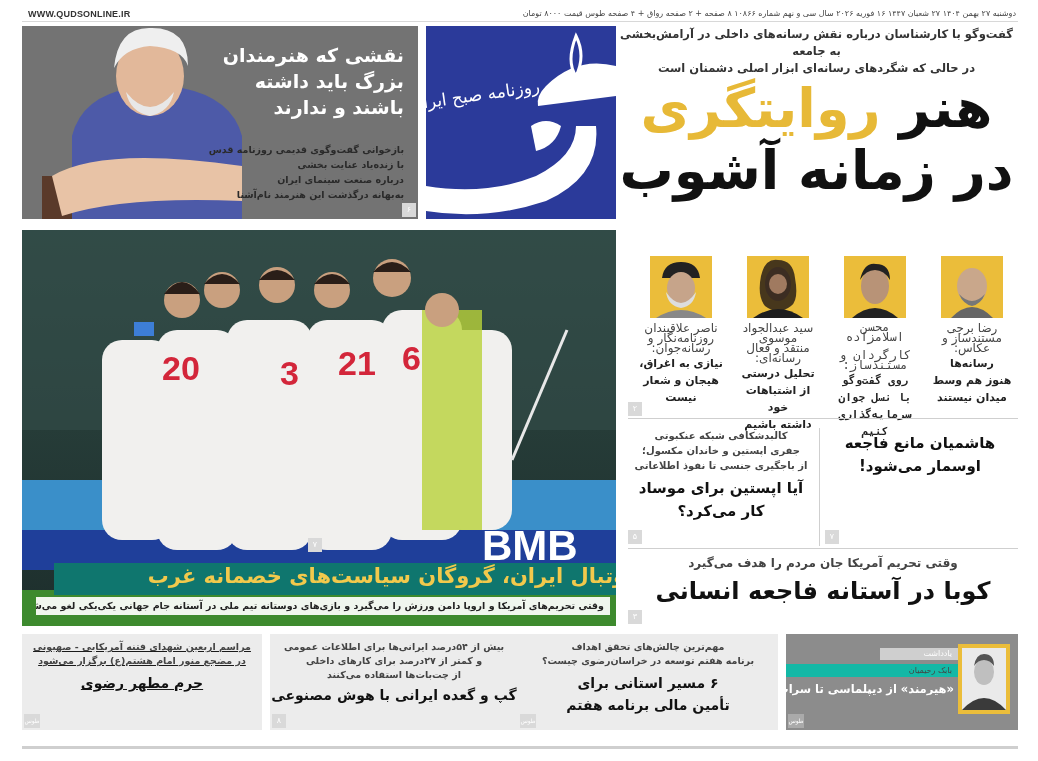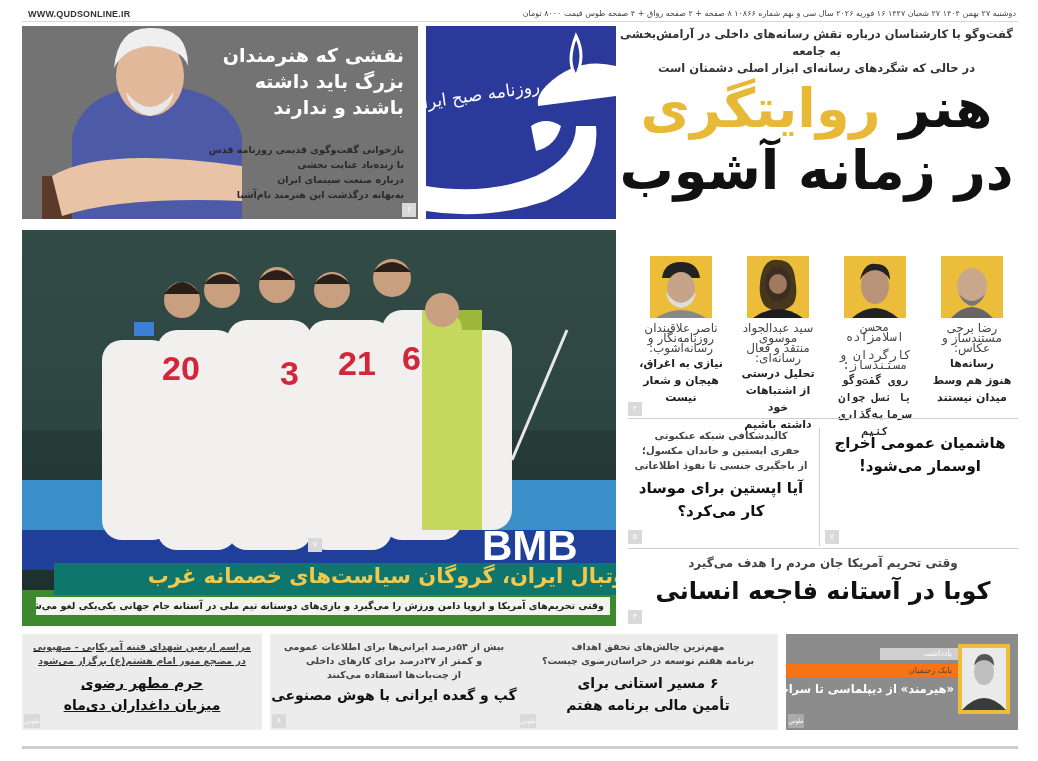--- a/index.html
+++ b/index.html
@@ -170,21 +170,21 @@
   <div class="person" style="right:291px;">
     <div class="face">
       <svg width="62" height="62" viewBox="0 0 62 62">
           <path d="M12 22 Q14 6 31 6 Q48 6 50 22 Z" fill="#222"></path>
           <ellipse cx="31" cy="32" rx="14" ry="16" fill="#c6a48a"></ellipse>
           <path d="M16 36 Q31 58 46 36 Q44 50 31 52 Q18 50 16 36 Z" fill="#ddd"></path>
           <path d="M6 62 Q31 46 56 62 Z" fill="#888"></path>
         </svg>
     </div>
     <div class="name">ناصر علاقبندان</div>
-    <div class="name" style="margin-top:0">روزنامه‌نگار و رسانه‌آشوب:</div>
+    <div class="name" style="margin-top:0">روزنامه‌نگار و رسانه‌جوان:</div>
     <div class="quote">
       <div>نیازی به اغراق،</div>
       <div>هیجان و شعار</div>
       <div>نیست</div>
     </div>
   </div>
 </div>
 <span class="pg-badge abs" style="left:628px; top:402px;">۲</span>
 <div class="abs divider-h" style="left:628px; top:418px; width:390px;"></div>
 
@@ -238,21 +238,21 @@
   </svg>
   <span class="pg-badge" style="left:286px; top:308px;">۷</span>
   <div class="banner">
     <span class="banner-text">فوتبال ایران، گروگان سیاست‌های خصمانه غرب</span>
   </div>
   <div class="caption">وقتی تحریم‌های آمریکا و اروپا دامن ورزش را می‌گیرد و بازی‌های دوستانه تیم ملی در آستانه جام جهانی یکی‌یکی لغو می‌شود</div>
 </div>
 
 <div class="story" style="left:822px; top:428px; width:196px;">
   <div class="head">
-    <div>هاشمیان عمومی اخراج</div>
+    <div>هاشمیان مانع فاجعه</div>
     <div>اوسمار می‌شود!</div>
   </div>
 </div>
 <span class="pg-badge abs" style="left:825px; top:530px;">۷</span>
 
 <div class="vrule" style="left:819px; top:428px; height:118px;"></div>
 
 <div class="story" style="left:628px; top:428px; width:186px;">
   <div class="kick">
     <div>کالبدشکافی شبکه عنکبوتی</div>
@@ -273,21 +273,20 @@
 </div>
 <span class="pg-badge abs" style="left:628px; top:610px;">۳</span>
 
 <div class="bbox" style="left:22px; width:240px;text-decoration:underline;">
   <div class="kick">
     <div>مراسم اربعین شهدای فتنه آمریکایی - صهیونی</div>
     <div>در مضجع منور امام هشتم(ع) برگزار می‌شود</div>
   </div>
   <div class="head">
     <div>حرم مطهر رضوی</div>
-    <div>میزبان داغداران دی‌ماه</div>
   </div>
   <span class="pg-badge" style="left:2px; bottom:2px; width:16px; font-size:6px;">طوس</span>
 </div>
 
 <div class="bbox" style="left:270px; width:248px;">
   <div class="kick">
     <div>بیش از ۵۴درصد ایرانی‌ها برای اطلاعات عمومی</div>
     <div>و کمتر از ۲۷درصد برای کارهای داخلی</div>
     <div>از چت‌بات‌ها استفاده می‌کنند</div>
   </div>
@@ -304,21 +303,21 @@
   </div>
   <div class="head">
     <div>۶ مسیر استانی برای</div>
     <div>تأمین مالی برنامه هفتم</div>
   </div>
   <span class="pg-badge" style="left:2px; bottom:2px; width:16px; font-size:6px;">طوس</span>
 </div>
 
 <div class="note">
   <div style="position:absolute; left:94px; top:14px; width:78px; height:12px; background:#cfcfcf; direction:rtl; text-align:right; font-size:8px; color:#fff; padding-right:6px; line-height:12px;">یادداشت</div>
-  <div style="position:absolute; left:0; top:30px; width:172px; height:13px; background:#f97316; direction:rtl; text-align:right; font-size:8px; color:#444; padding-right:6px; line-height:13px;">بابک رحیمیان</div>
+  <div style="position:absolute; left:0; top:30px; width:172px; height:13px; background:#14b8a6; direction:rtl; text-align:right; font-size:8px; color:#444; padding-right:6px; line-height:13px;">بابک رحیمیان</div>
   <div style="position:absolute; right:64px; top:48px; direction:rtl; font-size:11.5px; font-weight:bold; color:#fff; white-space:nowrap;">«هیرمند» از دیپلماسی تا سراب</div>
   <div style="position:absolute; left:172px; top:10px; width:52px; height:70px; background:#ebbd3a; padding:4px;">
     <svg width="44" height="62" viewBox="0 0 44 62">
       <rect width="44" height="62" fill="#eaeaea"></rect>
       <ellipse cx="22" cy="24" rx="10" ry="13" fill="#bfbfbf"></ellipse>
       <path d="M12 18 Q14 6 22 6 Q32 6 32 18 Q28 12 22 12 Q16 12 12 18 Z" fill="#555"></path>
       <path d="M0 62 Q22 38 44 62 Z" fill="#3a3a3a"></path>
     </svg>
   </div>
   <span class="pg-badge" style="left:2px; bottom:2px; width:16px; font-size:6px; background:#aaa;">طوس</span>

